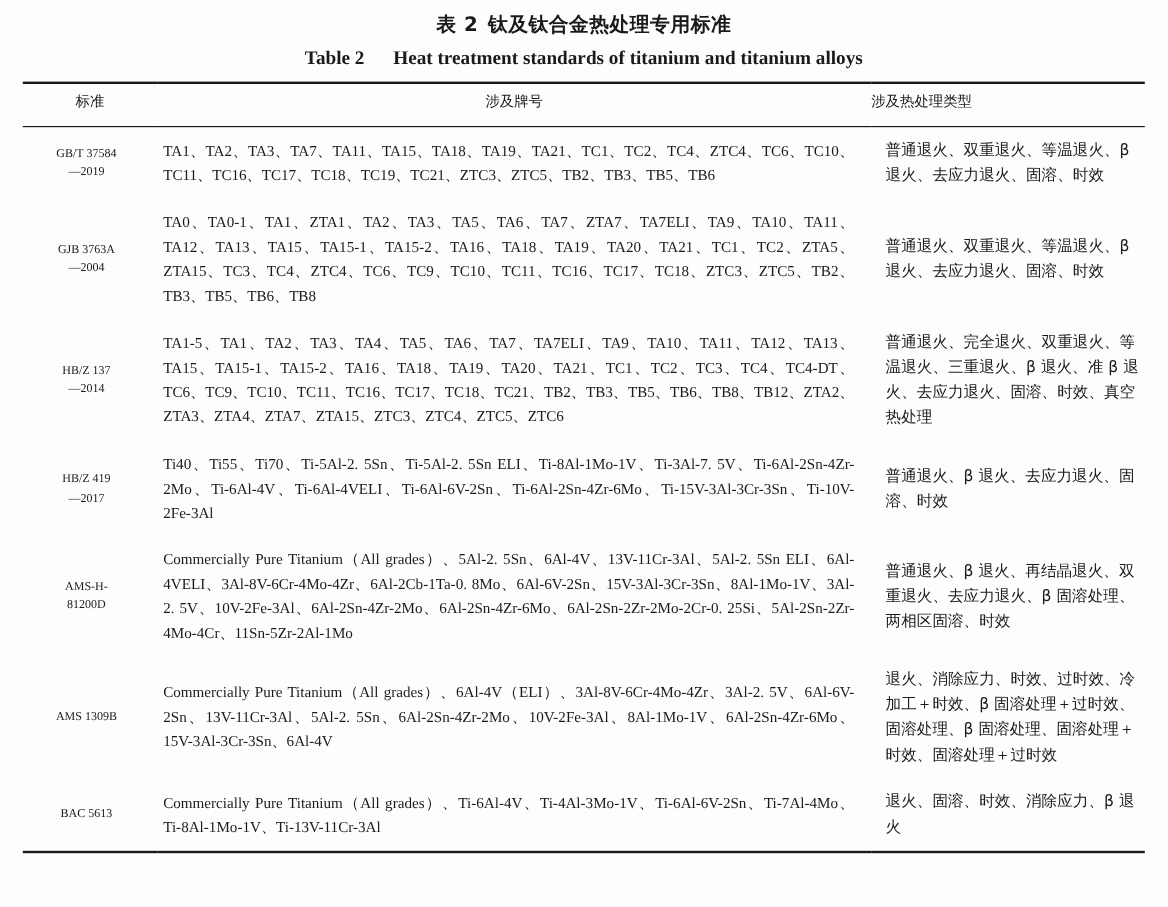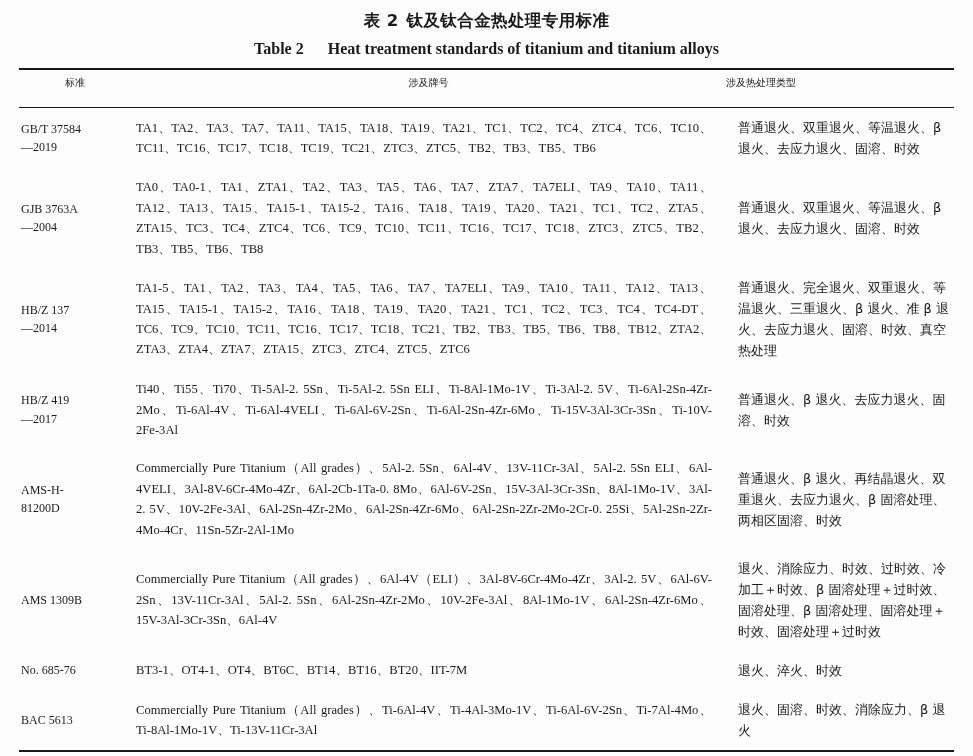--- a/index.html
+++ b/index.html
@@ -55,36 +55,37 @@
   }
   table.tbl .rule-top td {
     border-top: 2.4px solid #1a1a1a;
     padding: 0;
     height: 0;
     line-height: 0;
     font-size: 0;
   }
   thead th {
     font-weight: normal;
-    font-size: 10px;
-    padding: 6px 0 17px 0;
+    font-size: 12px;
+    padding: 6px 0 12px 0;
     border-bottom: 1.1px solid #1a1a1a;
     font-family: Liberation Serif, serif;
     vertical-align: middle;
   }
   th.col-std   { width: 112px; text-align: center; }
   th.col-grade { width: 595px; text-align: center; }
   th.col-heat  { width: 228px; text-align: left; }
 
   tbody td {
     vertical-align: middle;
     padding: 9px 0 9px 0;
   }
   td.std {
-    font-size: 12px;
+    text-align: center;
+    font-size: 10px;
     line-height: 1.55;
     font-family: "Liberation Serif", "DejaVu Serif", serif;
     padding-left: 2px;
     padding-right: 8px;
     white-space: pre-line;
   }
   td.grade {
     font-size: 12.6px;
     line-height: 1.62;
     text-align: justify;
@@ -153,40 +154,35 @@
       </tr>
       <tr>
         <td class="std">HB/Z 137
 —2014</td>
         <td class="grade">TA1-5、TA1、TA2、TA3、TA4、TA5、TA6、TA7、TA7ELI、TA9、TA10、TA11、TA12、TA13、TA15、TA15-1、TA15-2、TA16、TA18、TA19、TA20、TA21、TC1、TC2、TC3、TC4、TC4-DT、TC6、TC9、TC10、TC11、TC16、TC17、TC18、TC21、TB2、TB3、TB5、TB6、TB8、TB12、ZTA2、ZTA3、ZTA4、ZTA7、ZTA15、ZTC3、ZTC4、ZTC5、ZTC6</td>
         <td class="heat">普通退火、完全退火、双重退火、等温退火、三重退火、β 退火、准 β 退火、去应力退火、固溶、时效、真空热处理</td>
       </tr>
       <tr>
         <td class="std">HB/Z 419
 —2017</td>
-        <td class="grade">Ti40、Ti55、Ti70、Ti-5Al-2. 5Sn、Ti-5Al-2. 5Sn ELI、Ti-8Al-1Mo-1V、Ti-3Al-2. 5V、Ti-6Al-2Sn-4Zr-2Mo、Ti-6Al-4V、Ti-6Al-4VELI、Ti-6Al-6V-2Sn、Ti-6Al-2Sn-4Zr-6Mo、Ti-15V-3Al-3Cr-3Sn、Ti-10V-2Fe-3Al</td>
+        <td class="grade">Ti40、Ti55、Ti70、Ti-5Al-2. 5Sn、Ti-5Al-2. 5Sn ELI、Ti-8Al-1Mo-1V、Ti-3Al-7. 5V、Ti-6Al-2Sn-4Zr-2Mo、Ti-6Al-4V、Ti-6Al-4VELI、Ti-6Al-6V-2Sn、Ti-6Al-2Sn-4Zr-6Mo、Ti-15V-3Al-3Cr-3Sn、Ti-10V-2Fe-3Al</td>
         <td class="heat">普通退火、β 退火、去应力退火、固溶、时效</td>
       </tr>
       <tr>
         <td class="std">AMS-H-
 81200D</td>
         <td class="grade">Commercially Pure Titanium（All grades）、5Al-2. 5Sn、6Al-4V、13V-11Cr-3Al、5Al-2. 5Sn ELI、6Al-4VELI、3Al-8V-6Cr-4Mo-4Zr、6Al-2Cb-1Ta-0. 8Mo、6Al-6V-2Sn、15V-3Al-3Cr-3Sn、8Al-1Mo-1V、3Al-2. 5V、10V-2Fe-3Al、6Al-2Sn-4Zr-2Mo、6Al-2Sn-4Zr-6Mo、6Al-2Sn-2Zr-2Mo-2Cr-0. 25Si、5Al-2Sn-2Zr-4Mo-4Cr、11Sn-5Zr-2Al-1Mo</td>
         <td class="heat">普通退火、β 退火、再结晶退火、双重退火、去应力退火、β 固溶处理、两相区固溶、时效</td>
       </tr>
       <tr>
         <td class="std">AMS 1309B</td>
         <td class="grade">Commercially Pure Titanium（All grades）、6Al-4V（ELI）、3Al-8V-6Cr-4Mo-4Zr、3Al-2. 5V、6Al-6V-2Sn、13V-11Cr-3Al、5Al-2. 5Sn、6Al-2Sn-4Zr-2Mo、10V-2Fe-3Al、8Al-1Mo-1V、6Al-2Sn-4Zr-6Mo、15V-3Al-3Cr-3Sn、6Al-4V</td>
         <td class="heat">退火、消除应力、时效、过时效、冷加工＋时效、β 固溶处理＋过时效、固溶处理、β 固溶处理、固溶处理＋时效、固溶处理＋过时效</td>
       </tr>
       <tr>
-        <td class="std">No. 685-76</td>
-        <td class="grade">BT3-1、OT4-1、OT4、BT6C、BT14、BT16、BT20、IIT-7M</td>
-        <td class="heat">退火、淬火、时效</td>
-      </tr>
-      <tr>
         <td class="std">BAC 5613</td>
         <td class="grade">Commercially Pure Titanium（All grades）、Ti-6Al-4V、Ti-4Al-3Mo-1V、Ti-6Al-6V-2Sn、Ti-7Al-4Mo、Ti-8Al-1Mo-1V、Ti-13V-11Cr-3Al</td>
         <td class="heat">退火、固溶、时效、消除应力、β 退火</td>
       </tr>
     </tbody>
   </table>
 
 </div>
 
 </body></html>

